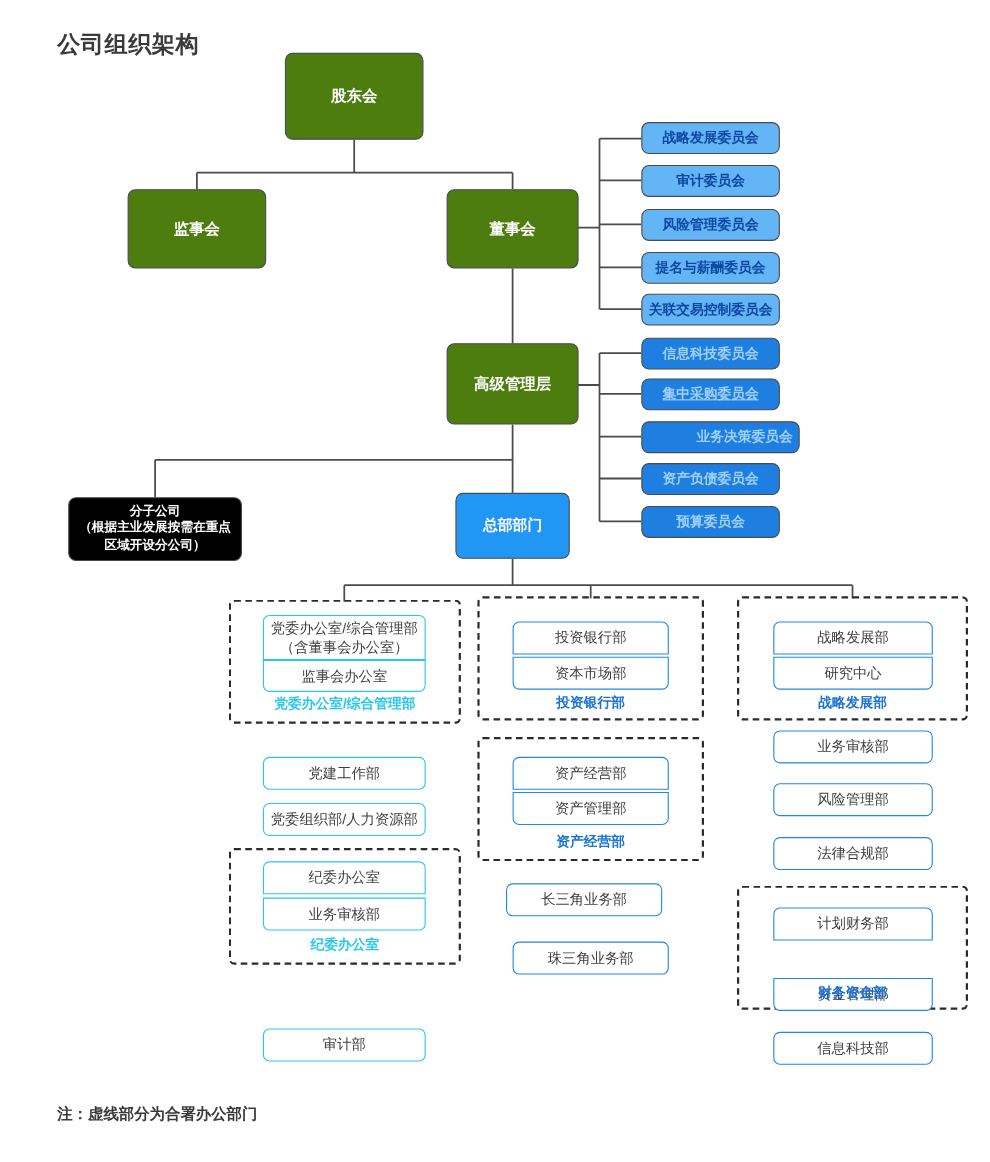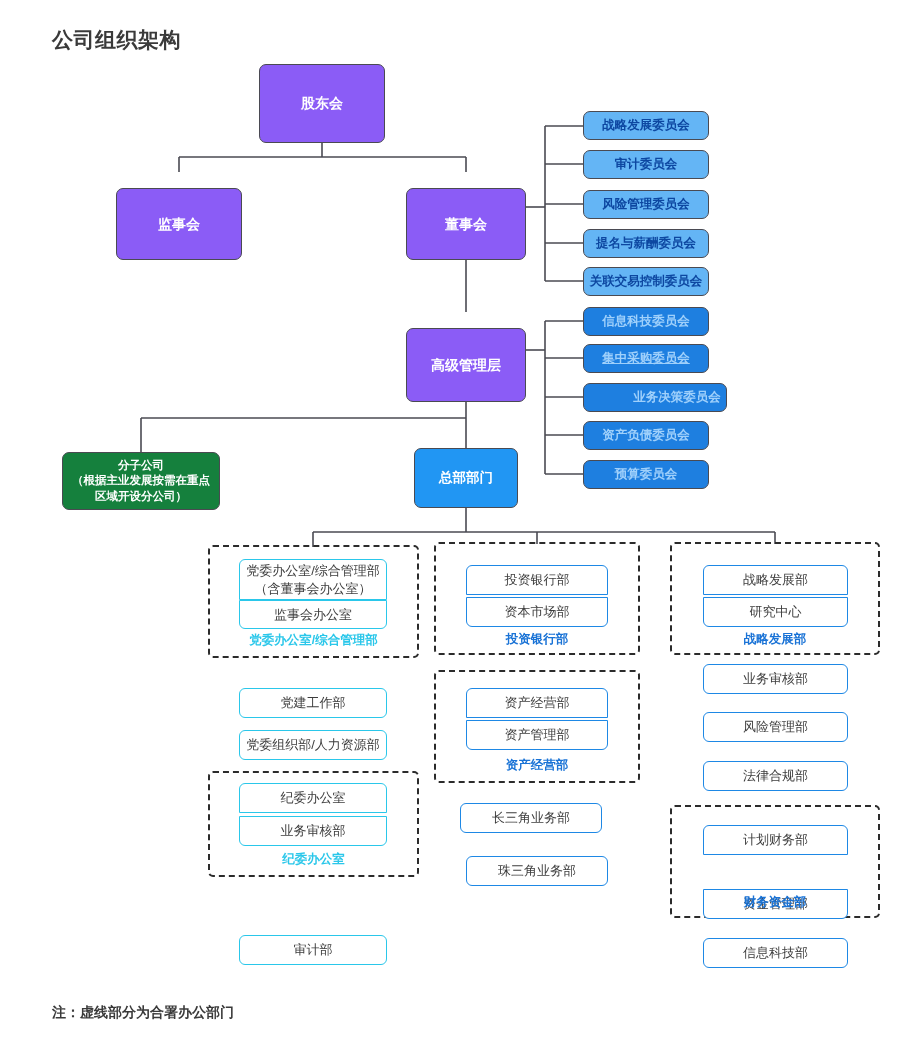--- a/index.html
+++ b/index.html
@@ -54,23 +54,23 @@
     border: 1.6px solid #4a4a52;
     border-radius: 7px;
     display: flex;
     align-items: center;
     justify-content: center;
     text-align: center;
     font-weight: bold;
     line-height: 1.35;
     color: #ffffff;
   }
-  .gbox.navy   { background: #8b5cf6; margin-top: 16px; }
+  .gbox.navy   { background: #4d7c0f; }
   .gbox.bright { background: #2196f3; }
-  .gbox.teal   { background: #15803d; }
+  .gbox.teal   { background: #000000; }
 
   
   .cbox {
     position: absolute;
     box-sizing: border-box;
     border: 1.5px solid #4a4a52;
     border-radius: 7px;
     display: flex;
     align-items: center;
     justify-content: center;

